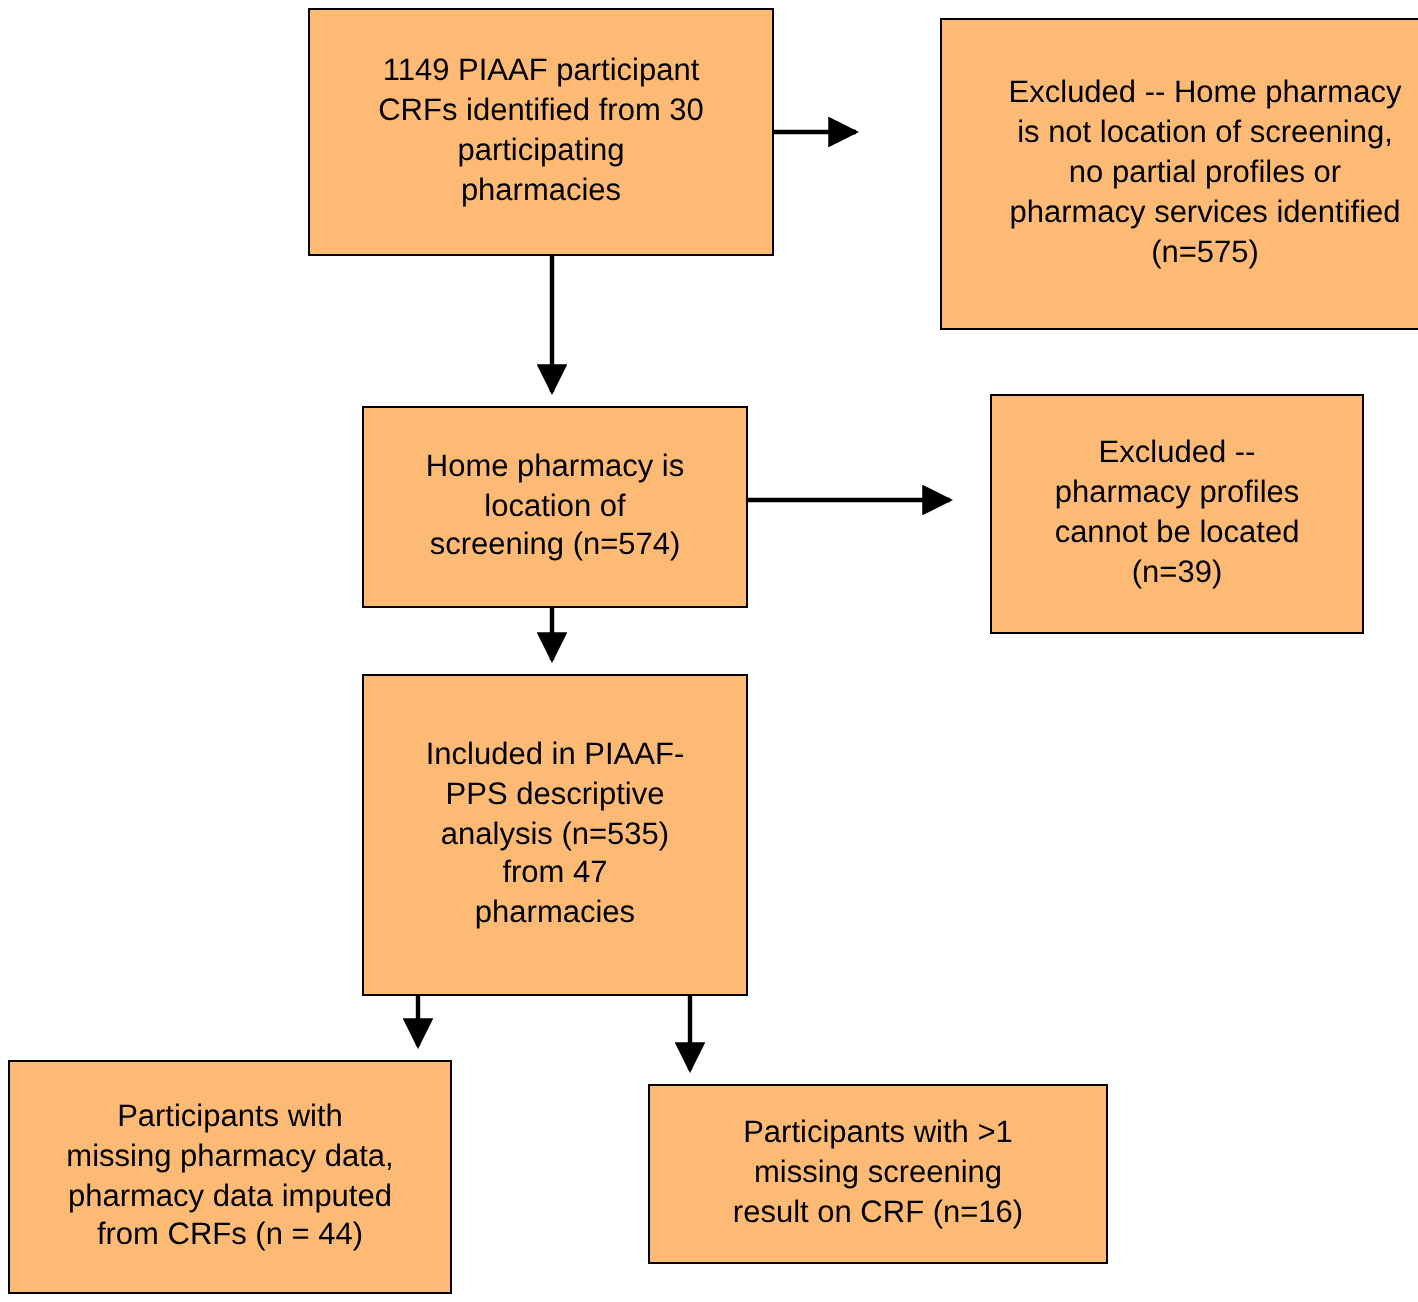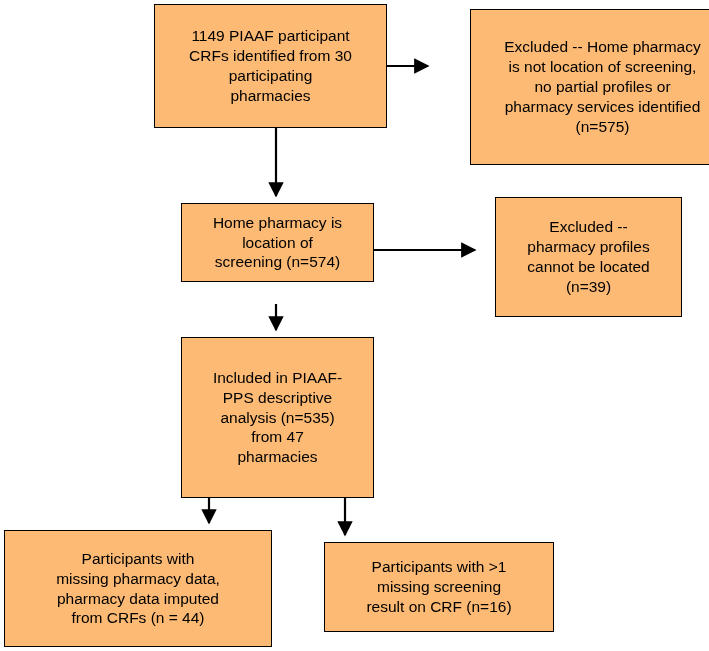--- a/index.html
+++ b/index.html
@@ -65,33 +65,33 @@
   <div id="node-layer">
       <div class="node" style="left: 154px; top: 4px; width: 233px; height: 124px;">1149 PIAAF participant
 CRFs identified from 30
 participating
 pharmacies</div>
       <div class="node" style="left: 438px; top: 9px; width: 265px; height: 156px; margin-left: 32px;">Excluded -- Home pharmacy
 is not location of screening,
 no partial profiles or
 pharmacy services identified
 (n=575)</div>
-      <div class="node" style="left: 181px; top: 203px; width: 193px; height: 79px;">Home pharmacy is
+      <div class="node" style="left: 181px; top: 203px; width: 193px; height: 101px;">Home pharmacy is
 location of
 screening (n=574)</div>
       <div class="node" style="left: 495px; top: 197px; width: 187px; height: 120px;">Excluded --
 pharmacy profiles
 cannot be located
 (n=39)</div>
       <div class="node" style="left: 181px; top: 337px; width: 193px; height: 161px;">Included in PIAAF-
 PPS descriptive
 analysis (n=535)
 from 47
 pharmacies</div>
-      <div class="node" style="left: 4px; top: 530px; width: 268px; height: 117px;">Participants with
+      <div class="node" style="left: 4px; top: 530px; width: 222px; height: 117px;">Participants with
 missing pharmacy data,
 pharmacy data imputed
 from CRFs (n = 44)</div>
       <div class="node" style="left: 324px; top: 542px; width: 230px; height: 90px;">Participants with &gt;1
 missing screening
 result on CRF (n=16)</div>
     </div>
 
 </div>
 

